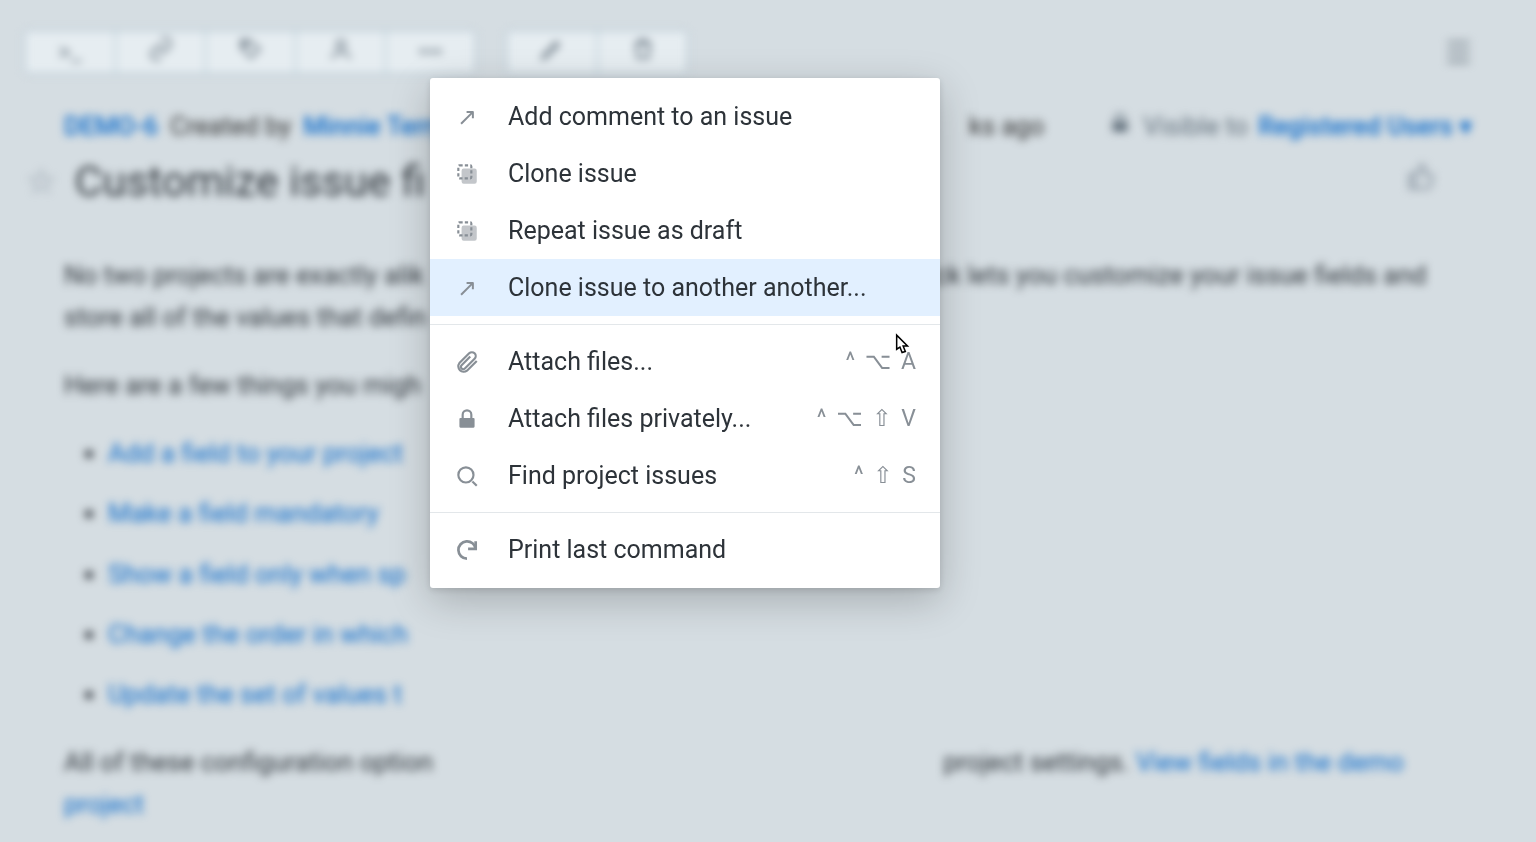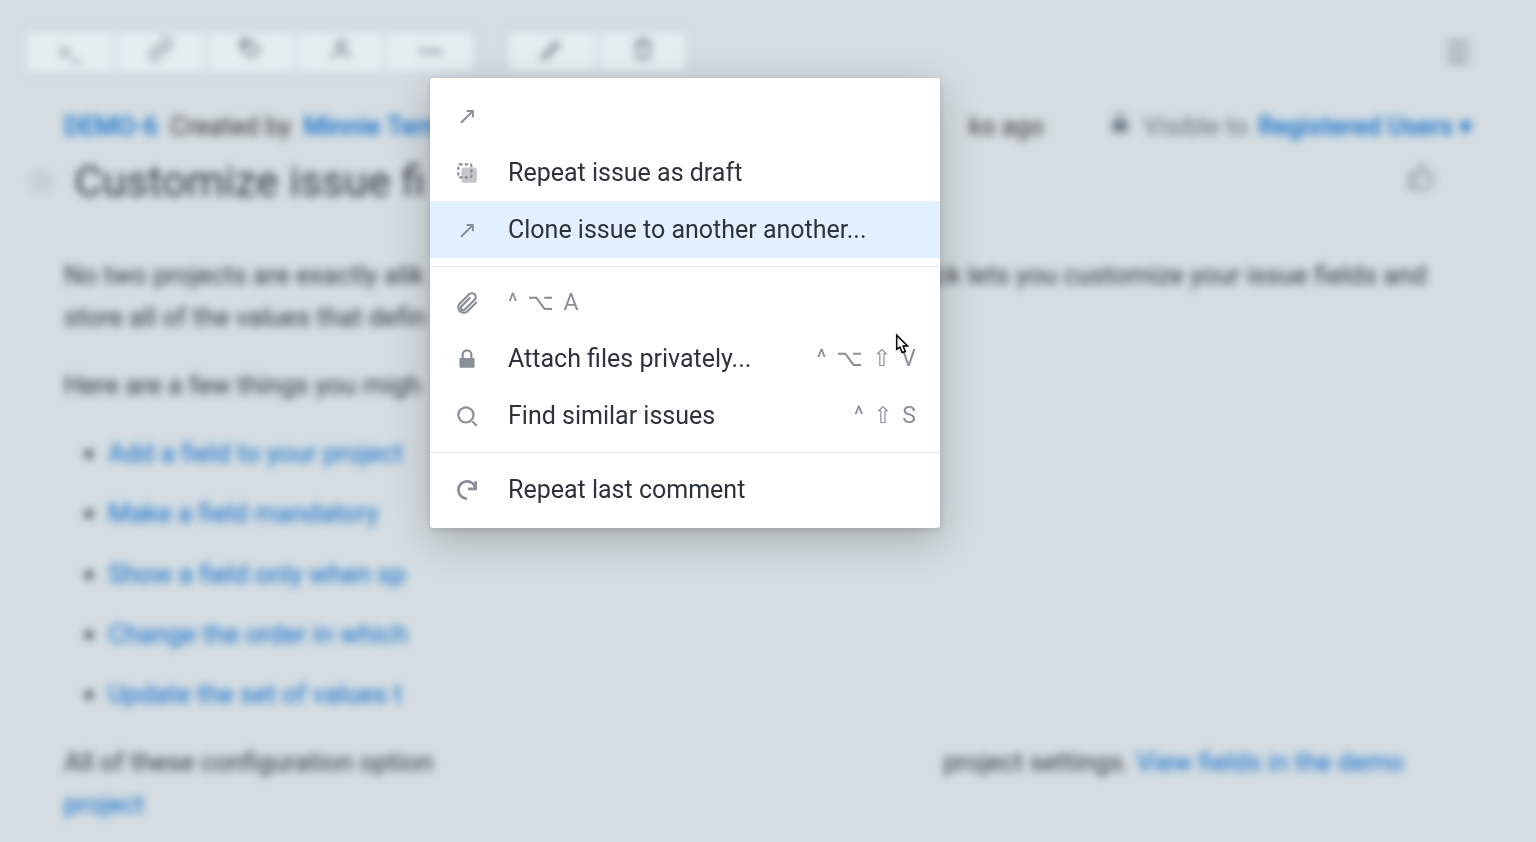--- a/index.html
+++ b/index.html
@@ -152,20 +152,30 @@
       <span>All of these configuration option</span><span style="display:inline-block;width:510px"></span><span>project settings.</span>
       <a class="linklike">View fields in the demo project</a>
     </p>
 
   </div>
 </div>
 
 <div class="menu">
   <div class="mi">
     <span class="ic">↗</span>
+    <span class="lbl">Add comment to an issue</span>
+  </div>
+  <div class="mi">
+    <span class="ic">
+      <svg class="ic-svg" viewBox="0 0 24 24" fill="none" stroke="currentColor" stroke-width="2">
+          <rect x="8" y="8" width="12" height="12" rx="1" fill="currentColor" opacity=".5"></rect>
+          <rect x="4" y="4" width="12" height="12" rx="1" stroke-dasharray="3 2"></rect>
+        </svg>
+    </span>
+    <span class="lbl">Clone issue</span>
   </div>
   <div class="mi">
     <span class="ic">
       <svg class="ic-svg" viewBox="0 0 24 24" fill="none" stroke="currentColor" stroke-width="2">
           <rect x="8" y="8" width="12" height="12" rx="1" fill="currentColor" opacity=".5"></rect>
           <rect x="4" y="4" width="12" height="12" rx="1" stroke-dasharray="3 2"></rect>
         </svg>
     </span>
     <span class="lbl">Repeat issue as draft</span>
   </div>
@@ -173,51 +183,52 @@
     <span class="ic">↗</span>
     <span class="lbl">Clone issue to another another...</span>
   </div>
   <div class="sep"></div>
   <div class="mi">
     <span class="ic">
       <svg class="ic-svg" viewBox="0 0 24 24" fill="none" stroke="currentColor" stroke-width="2">
           <path d="M21 11l-9 9a5 5 0 0 1-7-7l9-9a3.5 3.5 0 0 1 5 5l-9 9a2 2 0 0 1-3-3l8-8"></path>
         </svg>
     </span>
+    <span class="lbl">Attach files...</span>
     <span class="sc">^ ⌥ A</span>
   </div>
   <div class="mi">
     <span class="ic">
       <svg class="ic-svg" viewBox="0 0 24 24" fill="currentColor">
           <rect x="5" y="11" width="14" height="9" rx="1"></rect>
           <path d="M8 11V8a4 4 0 0 1 8 0v3" fill="none" stroke="currentColor" stroke-width="2"></path>
         </svg>
     </span>
     <span class="lbl">Attach files privately...</span>
     <span class="sc">^ ⌥ ⇧ V</span>
   </div>
   <div class="mi">
     <span class="ic">
       <svg class="ic-svg" viewBox="0 0 24 24" fill="none" stroke="currentColor" stroke-width="2">
           <circle cx="11" cy="11" r="7"></circle>
           <path d="M21 21l-4-4"></path>
         </svg>
     </span>
-    <span class="lbl">Find similar issues</span>
+    <span class="lbl">Find project issues</span>
     <span class="sc">^ ⇧ S</span>
   </div>
   <div class="sep"></div>
   <div class="mi">
     <span class="ic">
       <svg class="ic-svg" viewBox="0 0 24 24" fill="none" stroke="currentColor" stroke-width="2.5">
           <path d="M20 11A8 8 0 1 0 12 20"></path>
           <path d="M20 4v7h-7"></path>
         </svg>
     </span>
-    <span class="lbl">Repeat last comment</span>
+    <span class="lbl">Print last command</span>
   </div>
 </div>
 
 <span class="cursor-icon">
   <svg width="26" height="28" viewBox="0 0 24 24" fill="#fff" stroke="#000" stroke-width="1.4">
       <path d="M8 2v13l3-2 2 5 3-1-2-5h4L8 2z"></path>
     </svg>
 </span>
 
 </body></html>

